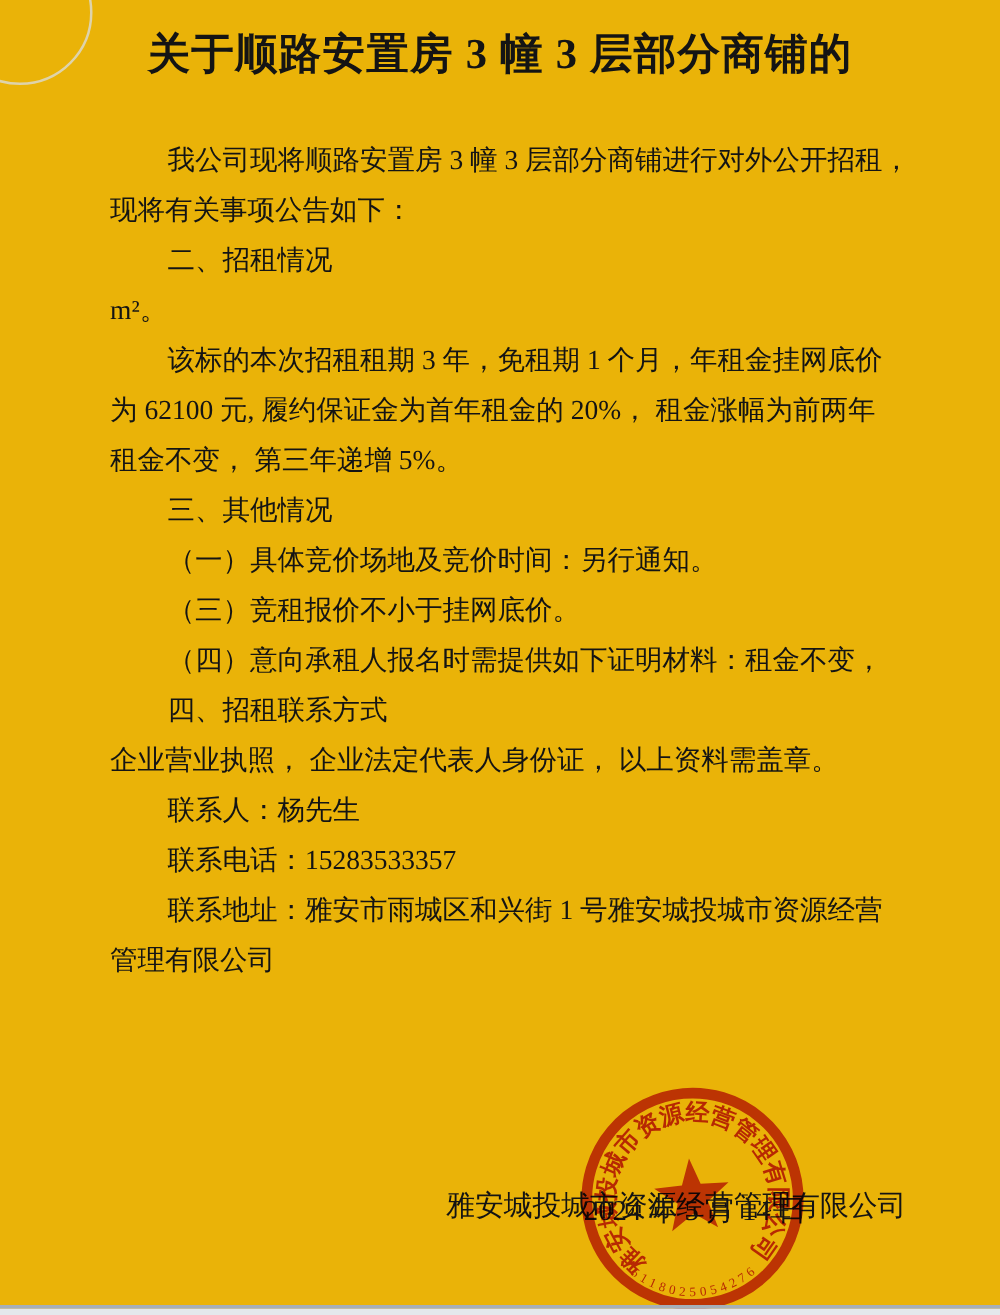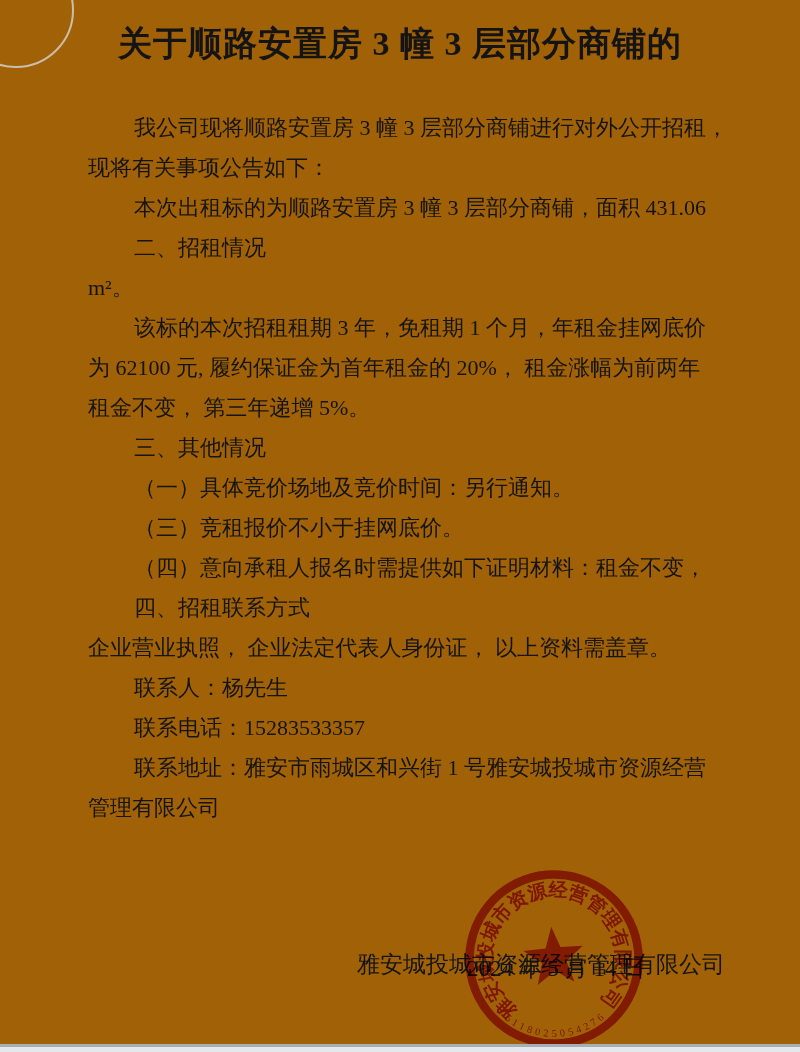--- a/index.html
+++ b/index.html
@@ -1,21 +1,21 @@
 <!DOCTYPE html>
 <html><head>
 <meta charset="utf-8">
 <style>
   html, body { margin: 0; padding: 0; background: #e8e8e8; }
   .page {
     position: relative;
     width: 800px;
     height: 1052px;
     margin: 0 auto;
-    background: #a16207;
+    background: #eab308;
     overflow: hidden;
     font-family: "Liberation Serif", "DejaVu Serif", serif;
     color: #141414;
   }
   
   .corner-arc {
     position: absolute;
     left: -42px; top: -48px;
     width: 112px; height: 112px;
     border: 2px solid #d9dde2;
@@ -86,21 +86,20 @@
 
   <div class="corner-arc"></div>
 
   <div class="doc-title">
     <div>关于顺路安置房 3 幢 3 层部分商铺的</div>
   </div>
 
   <div class="body-text">
     <div class="line indent">我公司现将顺路安置房 3 幢 3 层部分商铺进行对外公开招租，</div>
     <div class="line">现将有关事项公告如下：</div>
-    <div class="line indent">本次出租标的为顺路安置房 3 幢 3 层部分商铺，面积 431.06</div>
     <div class="line indent">二、招租情况</div>
     <div class="line">m²。</div>
     <div class="line indent">该标的本次招租租期 3 年，免租期 1 个月，年租金挂网底价</div>
     <div class="line">为 62100 元, 履约保证金为首年租金的 20%， 租金涨幅为前两年</div>
     <div class="line">租金不变， 第三年递增 5%。</div>
     <div class="line indent">三、其他情况</div>
     <div class="line indent">（一）具体竞价场地及竞价时间：另行通知。</div>
     <div class="line indent">（三）竞租报价不小于挂网底价。</div>
     <div class="line indent">（四）意向承租人报名时需提供如下证明材料：租金不变，</div>
     <div class="line indent">四、招租联系方式</div>

